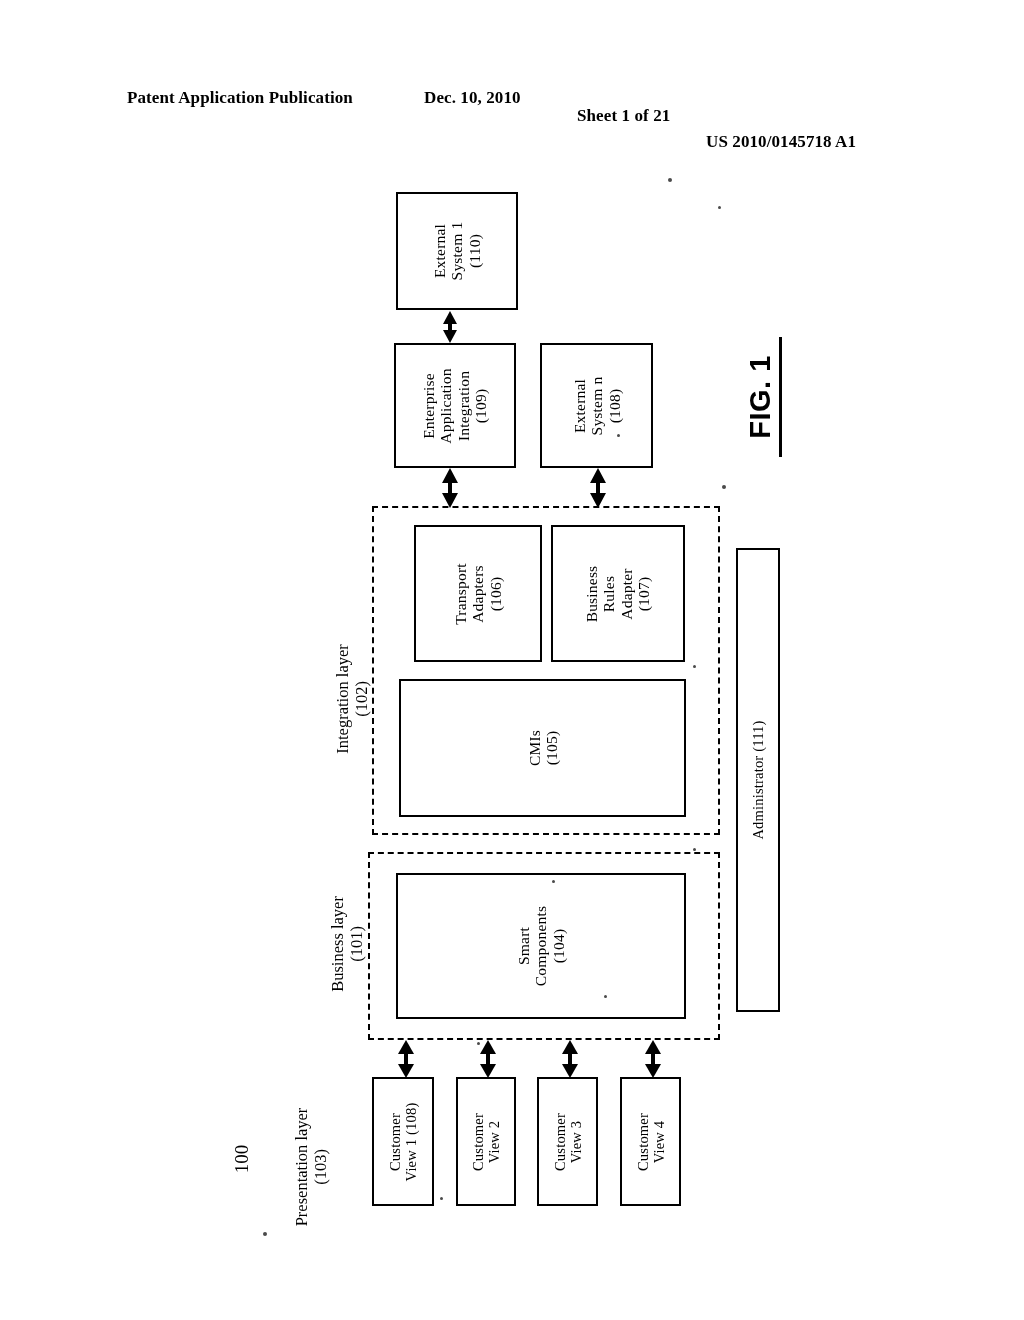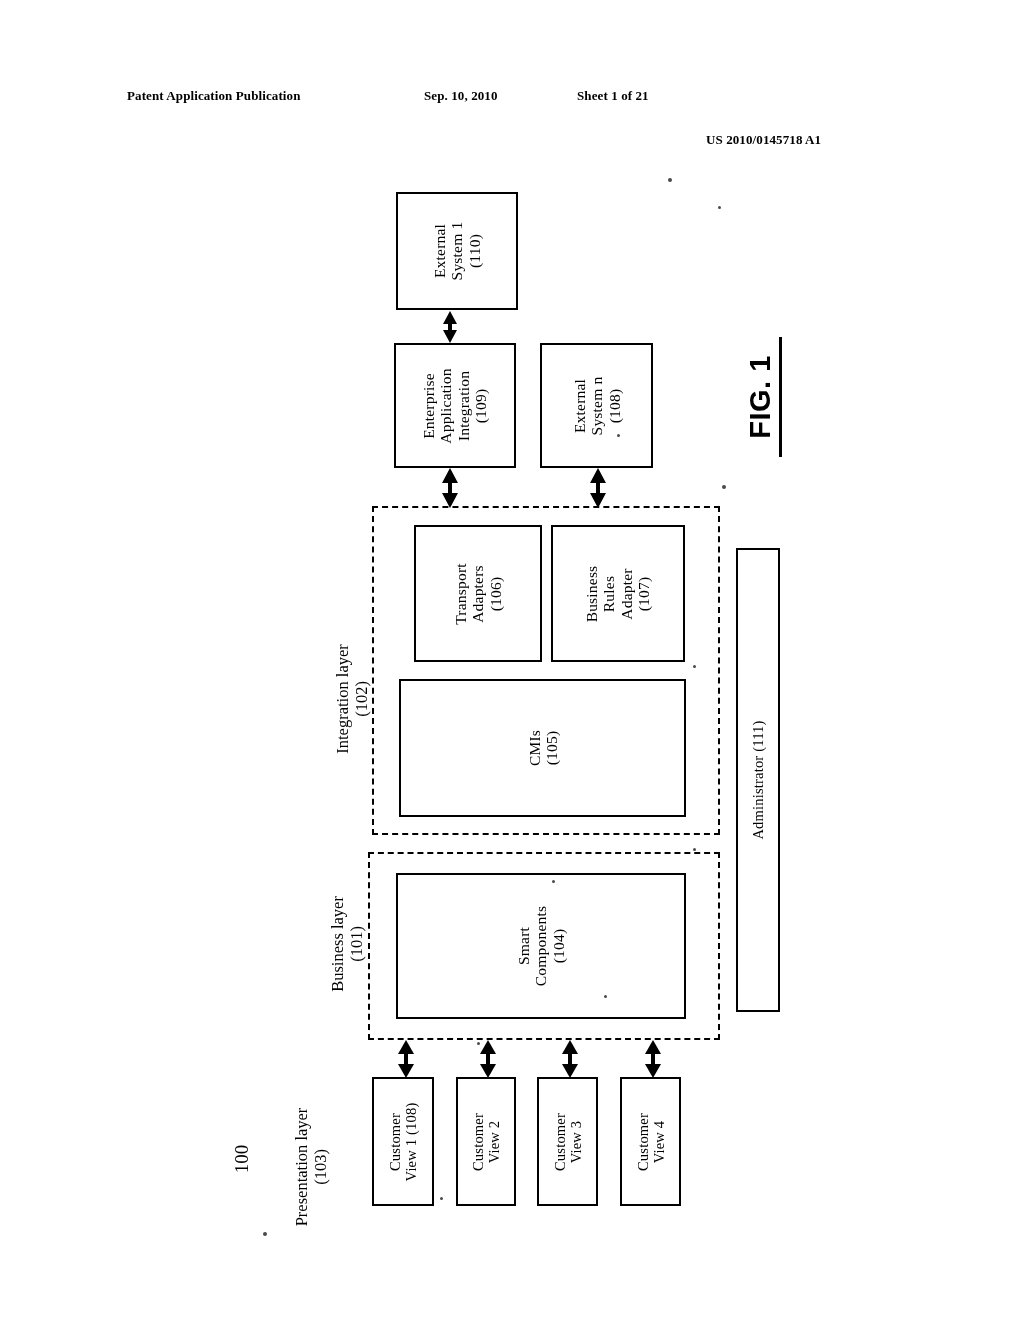--- a/index.html
+++ b/index.html
@@ -19,28 +19,28 @@
 
   
   #page-header {
     position: absolute;
     top: 88px;
     left: 0;
     width: 1024px;
     height: 26px;
     font-family: "Liberation Serif", serif;
     font-weight: bold;
-    font-size: 13px;
+    font-size: 17px;
     letter-spacing: 0.1px;
     white-space: nowrap;
     text-align: center;
   }
   #page-header .hdr-pub   { position: absolute; left: 127px; top: 0; }
   #page-header .hdr-date  { position: absolute; left: 424px; top: 0; }
-  #page-header .hdr-sheet { position: absolute; left: 577px; top: 0; font-family: Liberation Serif, serif; }
+  #page-header .hdr-sheet { position: absolute; left: 577px; top: 18px; font-family: Liberation Serif, serif; }
   #page-header .hdr-num   { position: absolute; left: 706px; top: 0; margin-top: 44px; }
 
   
   #figure {
     position: absolute;
     left: 0;
     top: 0;
     width: 1024px;
     height: 1320px;
   }
@@ -120,21 +120,21 @@
     position: absolute;
     background: #4a4a4a;
     border-radius: 50%;
   }
 </style>
 </head>
 <body>
 
 <div id="page-header">
   <span class="hdr-pub">Patent Application Publication</span>
-  <span class="hdr-date">Sep. 10, 2010</span>
+  <span class="hdr-date">Dec. 10, 2010</span>
   <span class="hdr-sheet">Sheet 1 of 21</span>
   <span class="hdr-num">US 2010/0145718 A1</span>
 </div>
 
 <div id="figure">
 
   <div id="fig-label" style="left:703px; top:378px; width:120px; text-align:center; transform: rotate(-90deg);">FIG. 1</div>
 
   <div id="ref-100" style="left:222px; top:1148px; width:40px; text-align:center; transform: rotate(-90deg);">100</div>
 

